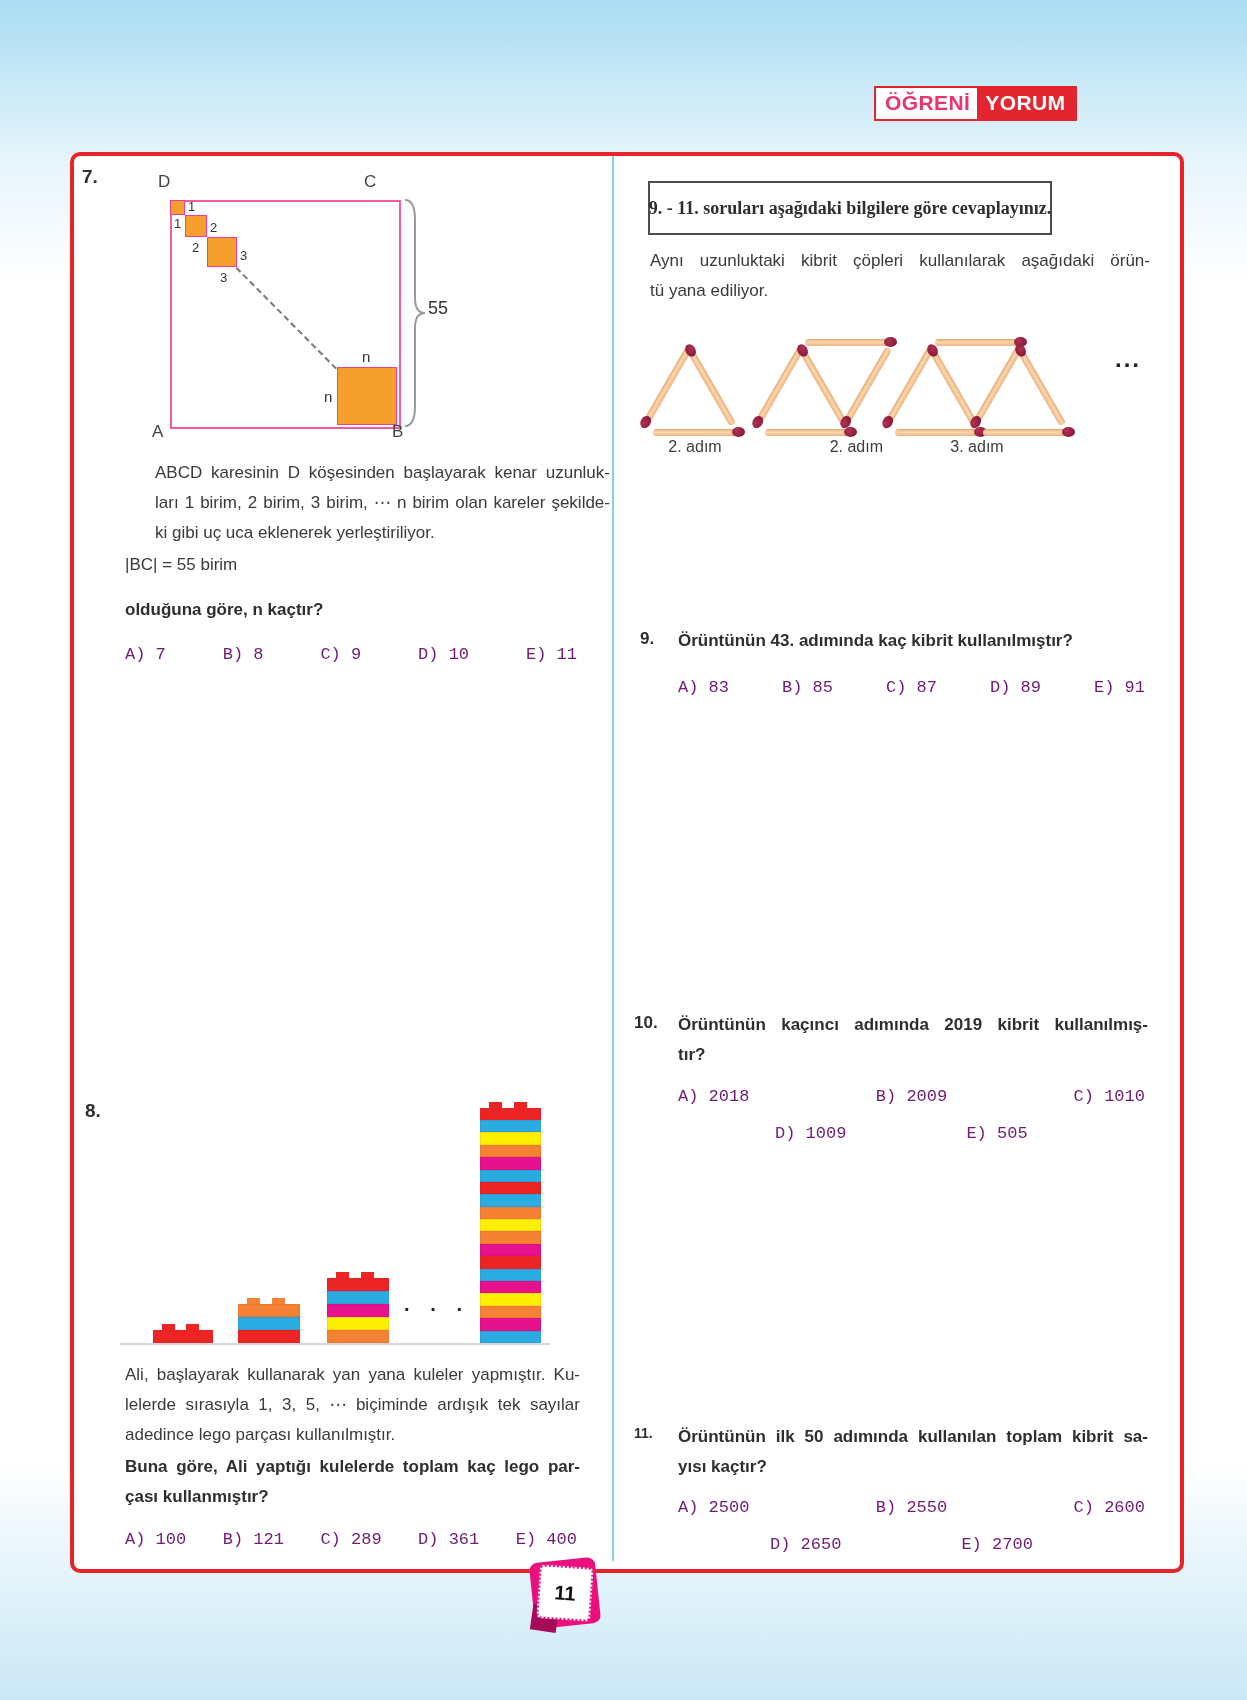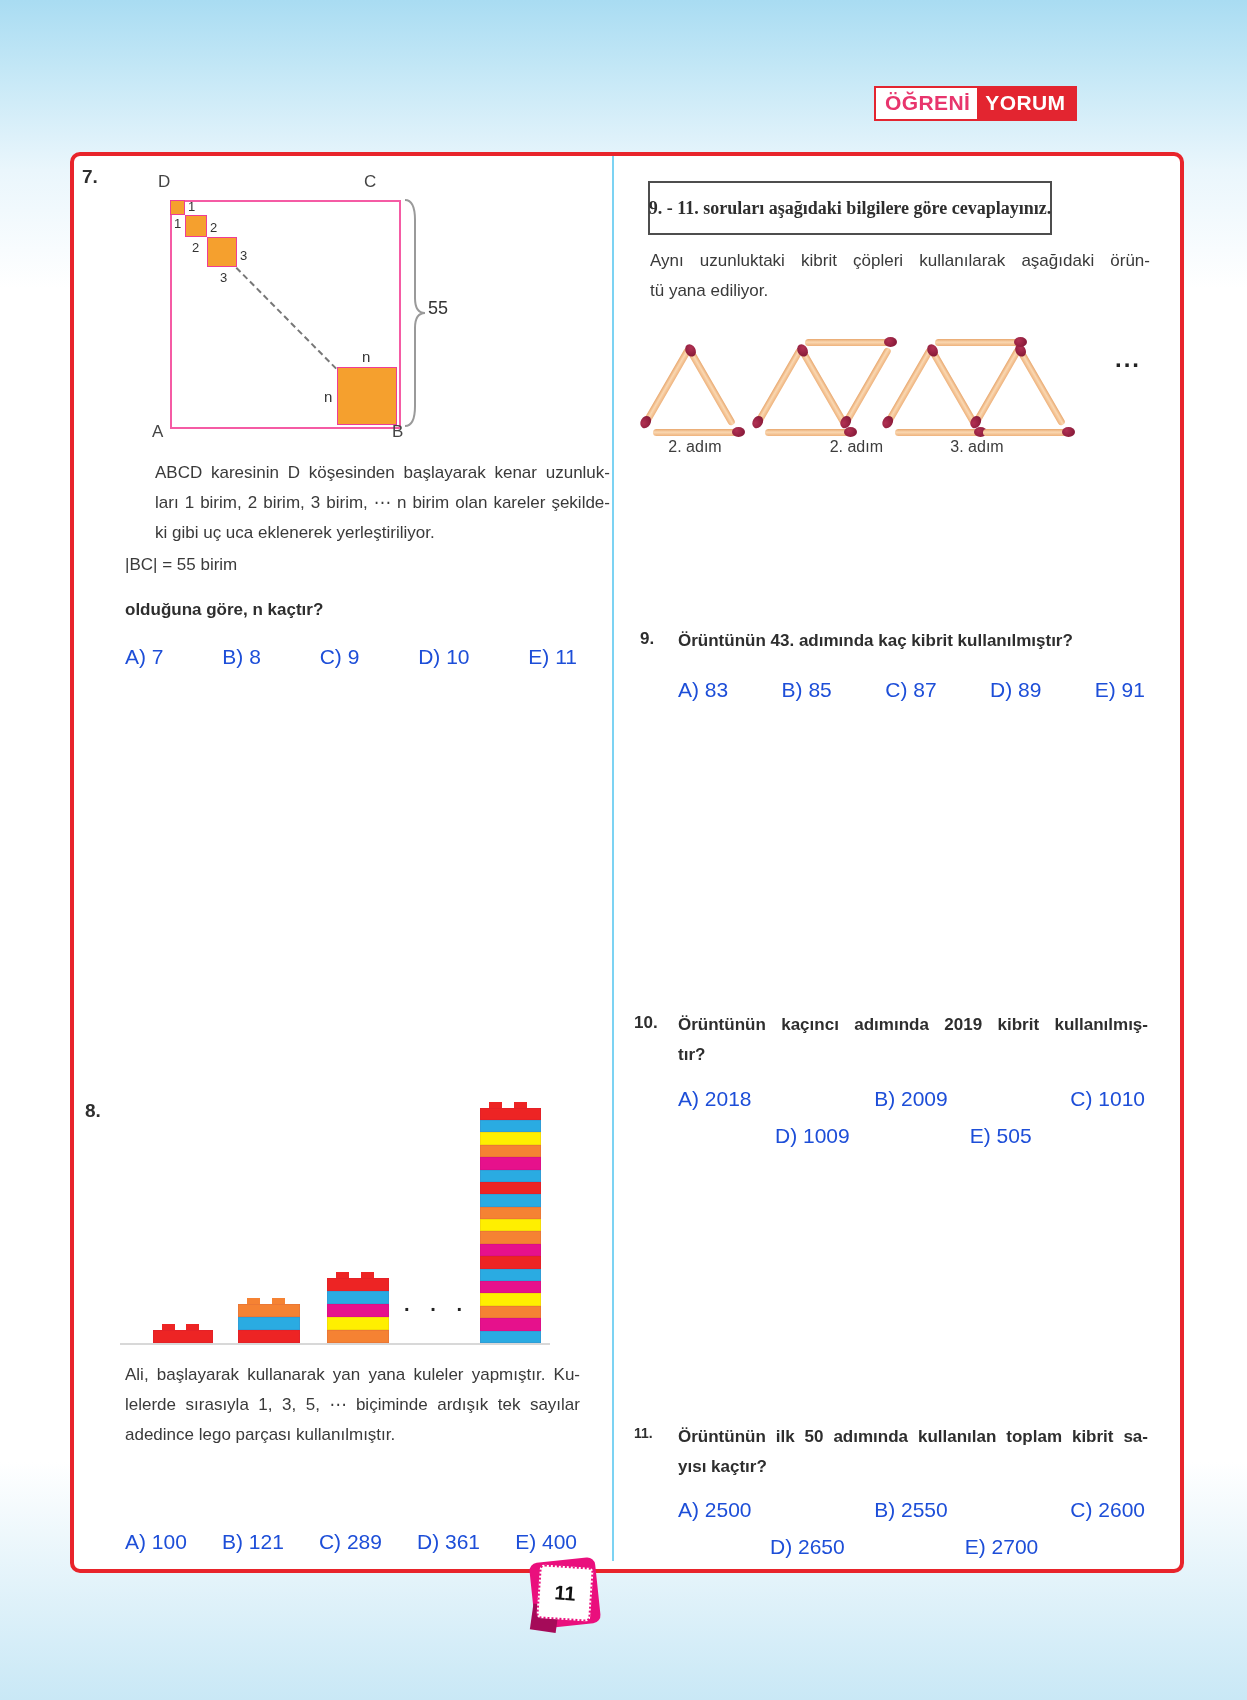--- a/index.html
+++ b/index.html
@@ -17,21 +17,21 @@
   .logo .p2{color:#fff;background:#e32530;padding:3px 10px 4px 8px;}
 
   
   .content-box{position:absolute;left:70px;top:152px;width:1106px;height:1413px;background:#fff;border:4px solid #e8242b;border-radius:10px;}
   .divider{position:absolute;left:612px;top:156px;width:2px;height:1405px;background:#7cd3f3;}
 
   .qnum{font-weight:bold;font-size:19px;color:#2e2e2e;}
   .line{font-size:17px;line-height:30px;white-space:nowrap;}
   .jline{text-align:justify;text-align-last:justify;white-space:normal;}
   .bold{font-weight:bold;color:#2e2e2e;}
-  .opt-row{display:flex;justify-content:space-between;font-size:21px;color:#1d4ed8;}
+  .opt-row{display:flex;justify-content:space-between;font-size:17px;color:#701a75;font-family:Liberation Mono, monospace;}
 
   
   .fig7{position:absolute;left:150px;top:170px;width:340px;height:290px;}
   .bigsq{position:absolute;left:20px;top:30px;width:227px;height:225px;border:2px solid #f55ba4;}
   .osq{position:absolute;background:#f5a02e;border:1.5px solid #ee3d97;box-sizing:border-box;}
   .corner{position:absolute;font-size:17px;color:#444;}
   .slabel{position:absolute;font-size:13px;color:#333;}
   .nlabel{position:absolute;font-size:15px;color:#333;}
   .dash{position:absolute;left:87px;top:97px;width:142px;border-top:2px dashed #777;transform:rotate(45.3deg);transform-origin:left top;}
   .brace{position:absolute;left:252px;top:28px;}
@@ -185,20 +185,24 @@
         <div class="brick" style="height: 12.4px; background: rgb(230, 17, 140);"></div>
         <div class="brick" style="height: 12.4px; background: rgb(42, 171, 226);"></div>
       </div>
     </div>
 
   <div class="abs" style="left:125px;top:1360px;width:455px;">
     <div class="line jline">Ali, başlayarak kullanarak yan yana kuleler yapmıştır. Ku-</div>
     <div class="line jline">lelerde sırasıyla 1, 3, 5, ⋯ biçiminde ardışık tek sayılar</div>
     <div class="line">adedince lego parçası kullanılmıştır.</div>
   </div>
+  <div class="abs" style="left:125px;top:1452px;width:455px;">
+    <div class="line jline bold">Buna göre, Ali yaptığı kulelerde toplam kaç lego par-</div>
+    <div class="line bold">çası kullanmıştır?</div>
+  </div>
   <div class="abs opt-row" style="left:125px;top:1530px;width:452px;">
     <span>A) 100</span>
     <span>B) 121</span>
     <span>C) 289</span>
     <span>D) 361</span>
     <span>E) 400</span>
   </div>
 
   <div class="info-box">
     <span>9. - 11. soruları aşağıdaki bilgilere göre cevaplayınız.</span>

